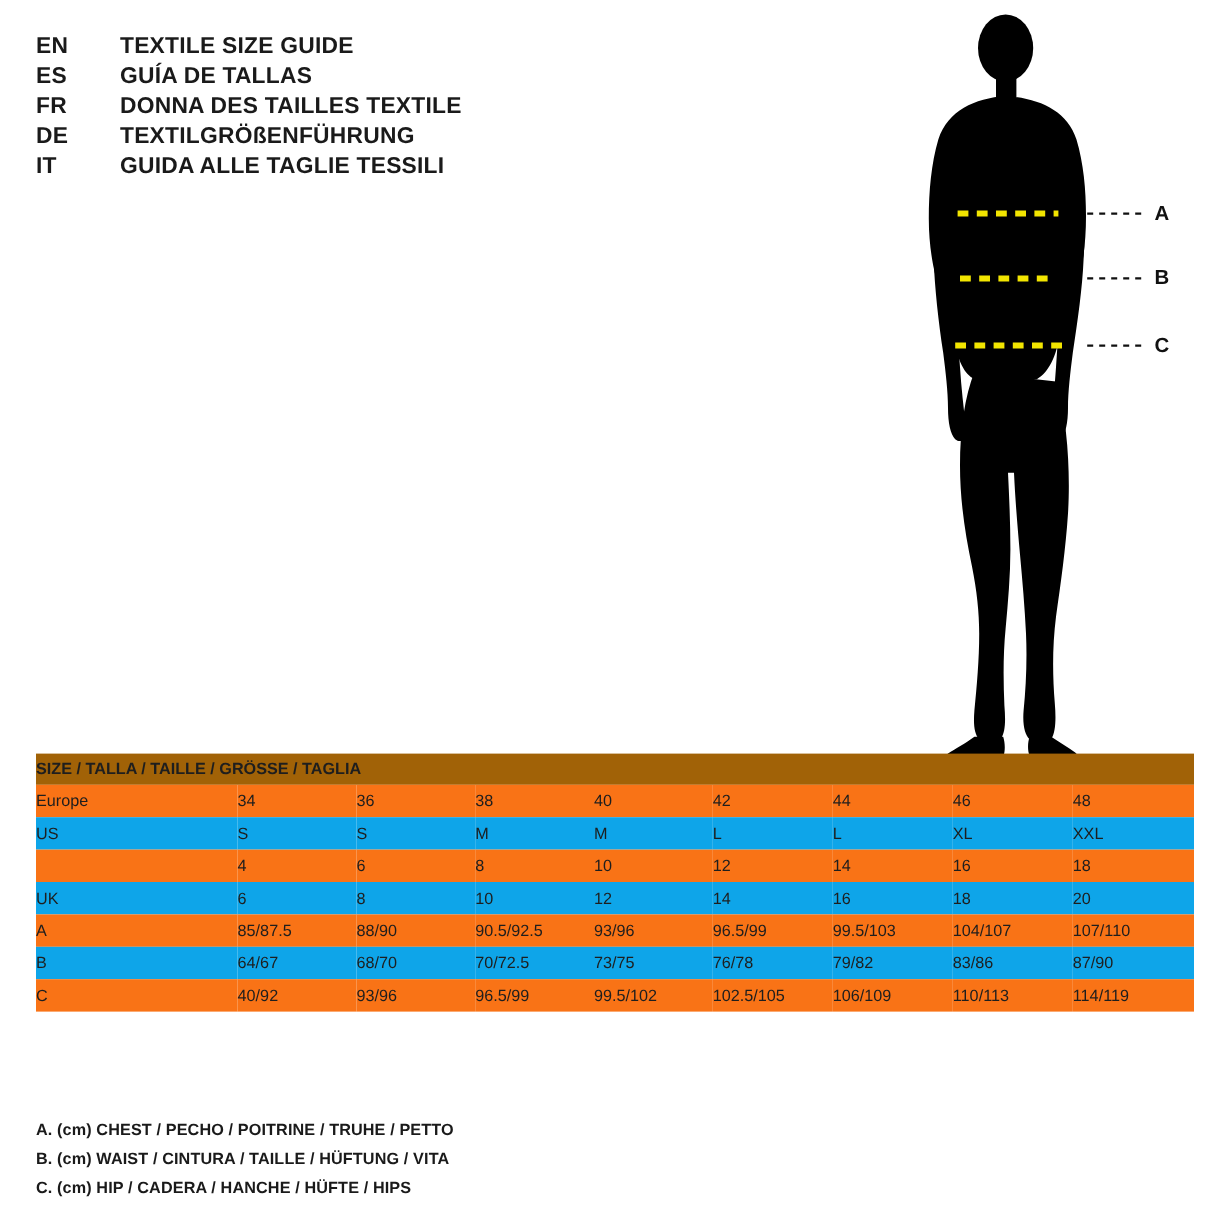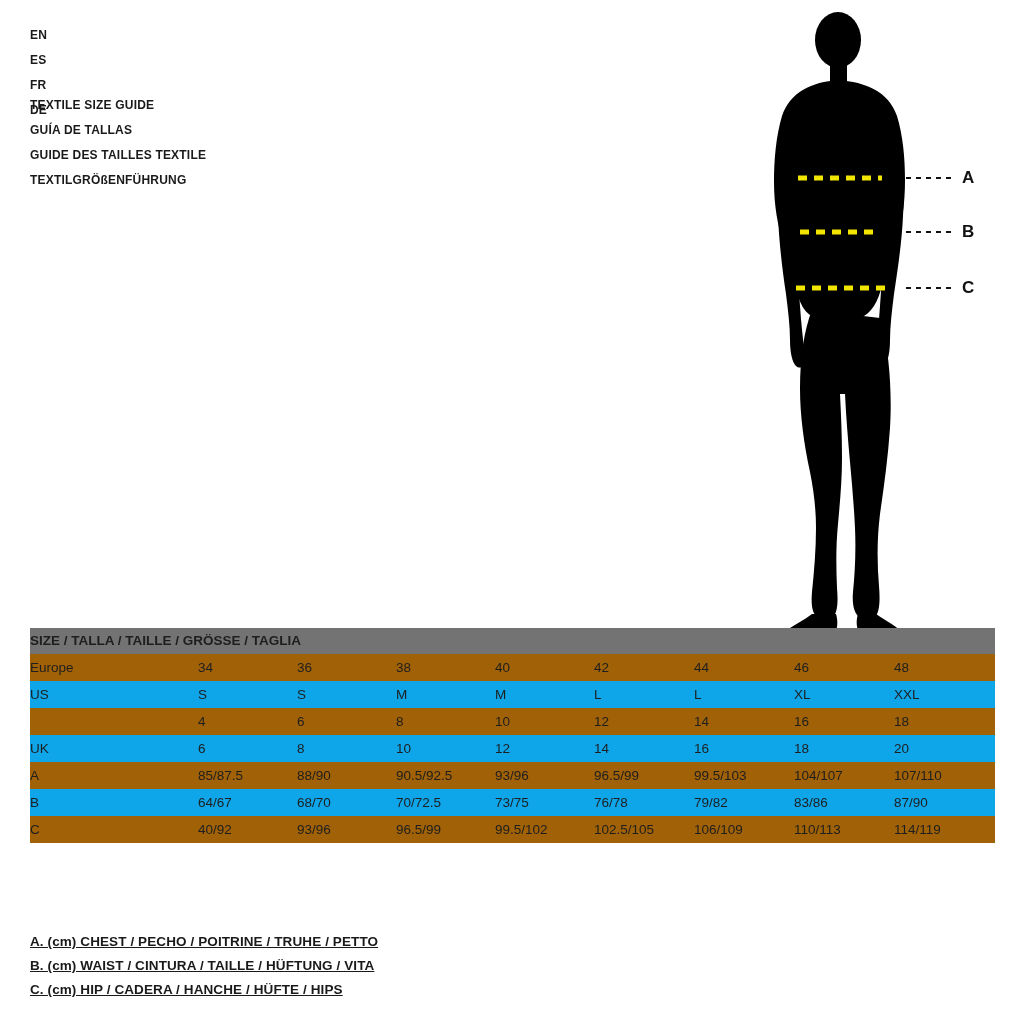--- a/index.html
+++ b/index.html
@@ -20,25 +20,24 @@
   #title-block {
     position: absolute;
     left: 30px;
     top: 28px;
     width: 460px;
   }
   .title-row {
     display: flex;
     align-items: baseline;
     height: 25px;
-    font-size: 12px;
+    font-size: 19px;
     font-weight: bold;
     letter-spacing: 0.2px;
     white-space: nowrap;
-    flex-direction: column;
   }
   .title-lang {
     width: 70px;
     flex: 0 0 70px;
   }
   .title-text { flex: 1 1 auto; }
 
   
   #figure-area {
     position: absolute;
@@ -83,63 +82,66 @@
     color: #1e1e1e;
   }
   td.label-cell {
     text-align: left;
     padding-left: 5px;
   }
   td.val-cell {
     text-align: left;
   }
   tr.header-row td {
-    background: #737373;
+    background: #a16207;
     font-weight: bold;
     font-size: 13.5px;
     height: 26px;
     line-height: 26px;
   }
-  tr.shade td { background: #a16207; }
+  tr.shade td { background: #f97316; }
   tr.plain td { background: #0ea5e9; }
 
   
   #footnotes {
     position: absolute;
     left: 30px;
     top: 930px;
     font-size: 13.5px;
     font-weight: bold;
   }
   #footnotes div {
     height: 24px;
     line-height: 24px;
     letter-spacing: 0.1px;
-    text-decoration: underline;
   }
 </style>
 </head>
 <body>
 
 <div id="title-block">
   <div class="title-row">
     <span class="title-lang">EN</span>
     <span class="title-text">TEXTILE SIZE GUIDE</span>
   </div>
   <div class="title-row">
     <span class="title-lang">ES</span>
     <span class="title-text">GUÍA DE TALLAS</span>
   </div>
   <div class="title-row">
     <span class="title-lang">FR</span>
-    <span class="title-text">GUIDE DES TAILLES TEXTILE</span>
+    <span class="title-text">DONNA DES TAILLES TEXTILE</span>
   </div>
   <div class="title-row">
     <span class="title-lang">DE</span>
     <span class="title-text">TEXTILGRÖßENFÜHRUNG</span>
+  </div>
+  <div class="title-row">
+    <span class="title-lang">IT</span>
+    <span class="title-text">GUIDA ALLE TAGLIE TESSILI</span>
   </div>
 </div>
 
 <div id="figure-area">
   <svg id="figure-svg" width="320" height="620" viewBox="0 0 320 620">
 
     <g fill="#000000">
 
       <ellipse cx="138" cy="30" rx="23" ry="28"></ellipse>
 

